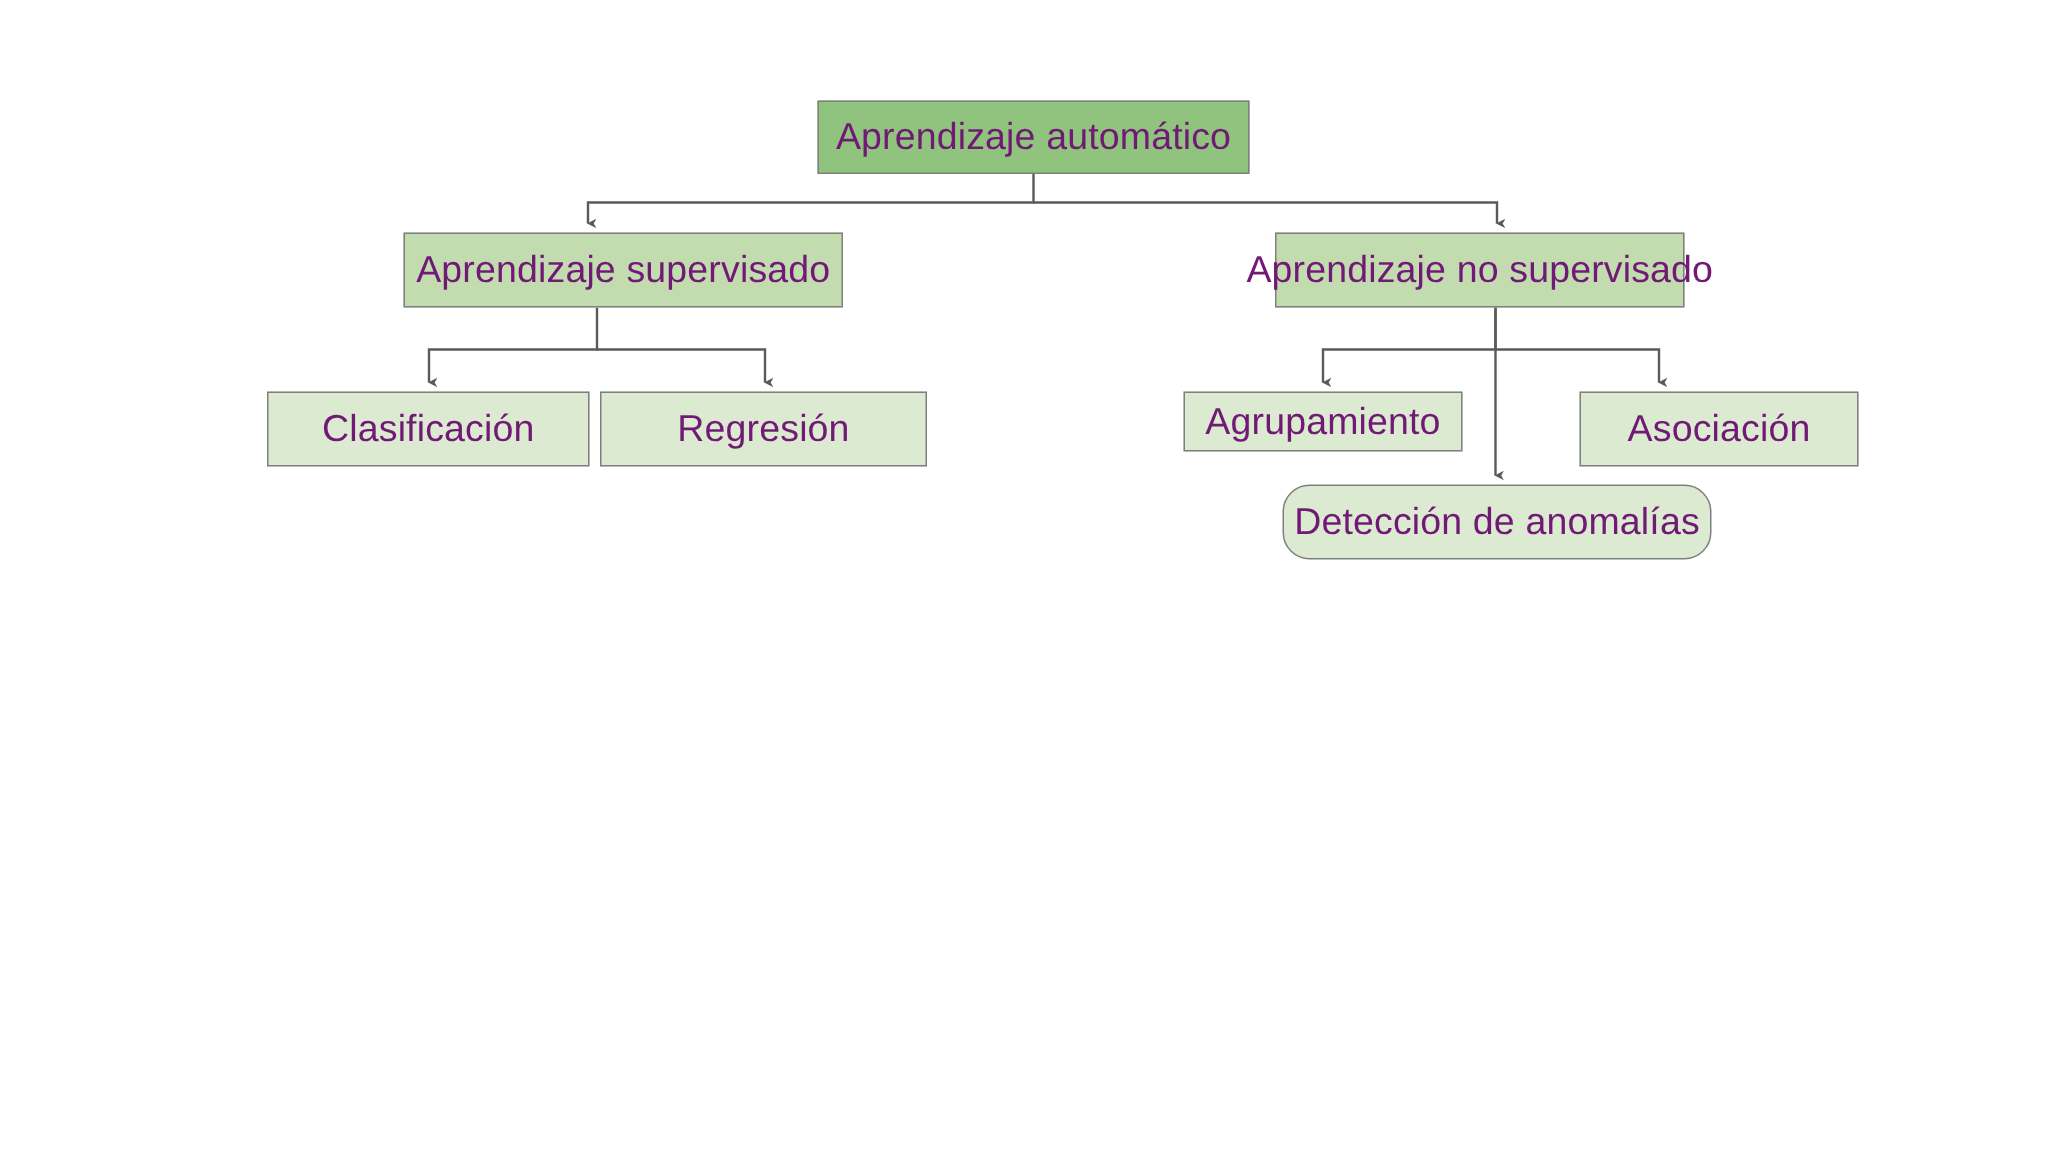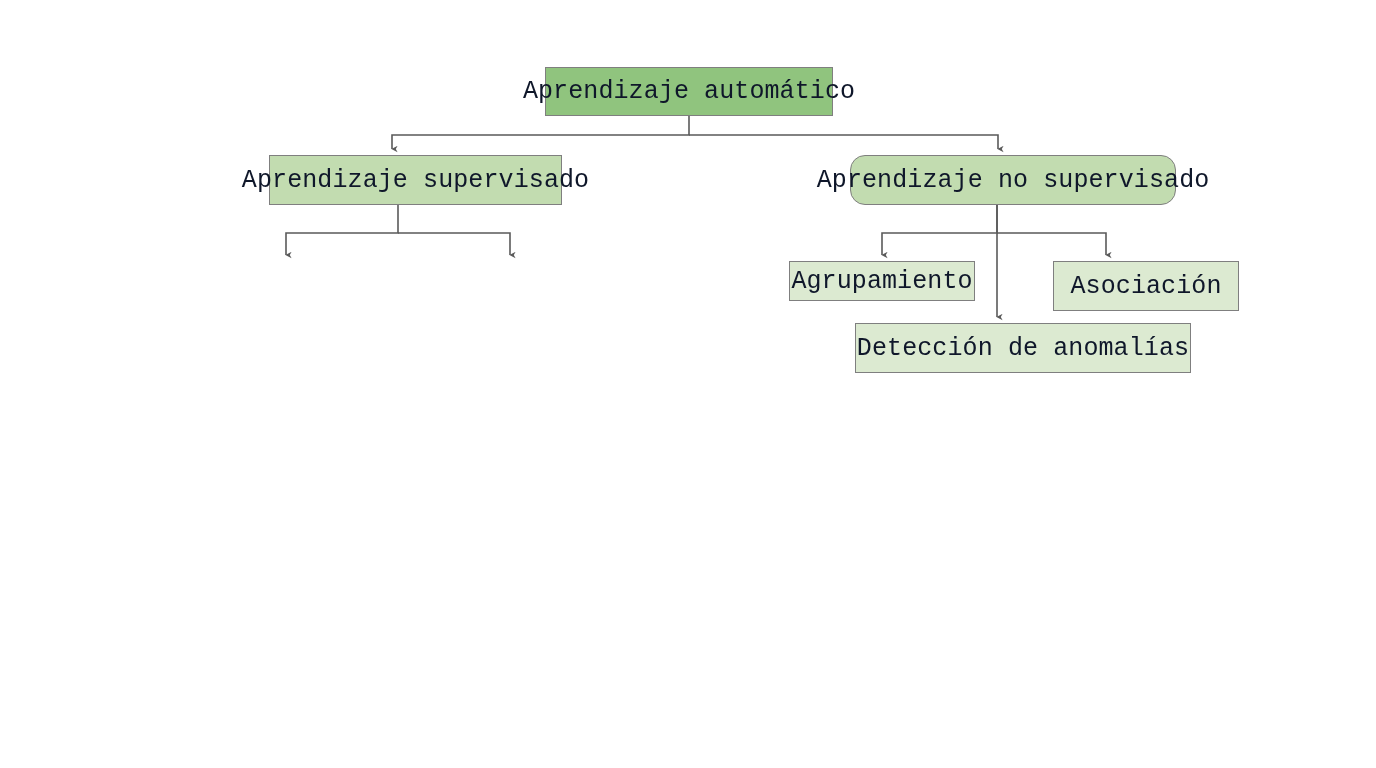--- a/index.html
+++ b/index.html
@@ -59,33 +59,32 @@
     margin-left: 17px;
   }
   .node.level-leaf {
     background: #dcead1;
   }
 
   .node-label {
     display: block;
     font-size: 25px;
     font-weight: 400;
-    color: #0f172a;
-    font-family: Liberation Mono, monospace;
+    color: #701a75;
   }
 
   
   #node-root          { left: 545px; top: 67px;  width: 288px; height: 49px; }
   #node-supervised    { left: 252px; top: 155px; width: 293px; height: 50px; }
-  #node-unsupervised  { left: 833px; top: 155px; width: 326px; height: 50px; border-radius: 15px; }
+  #node-unsupervised  { left: 833px; top: 155px; width: 273px; height: 50px; }
   #node-classification{ left: 178px; top: 261px; width: 215px; height: 50px; }
   #node-regression    { left: 400px; top: 261px; width: 218px; height: 50px; }
   #node-clustering    { left: 789px; top: 261px; width: 186px; height: 40px; }
   #node-association   { left: 1013px; top: 261px; width: 186px; height: 50px; margin-left: 40px; }
-  #node-anomaly       { left: 855px; top: 323px; width: 336px; height: 50px; }
+  #node-anomaly       { left: 855px; top: 323px; width: 286px; height: 50px; border-radius: 18px; }
 </style>
 </head>
 <body>
 
 <div id="diagram-canvas">
 
   <svg id="connector-layer" viewBox="0 0 1376 768" width="1376" height="768" xmlns="http://www.w3.org/2000/svg">
     <defs>
       <marker id="arrowhead" markerWidth="7" markerHeight="7" refX="3.2" refY="5.6" orient="auto" markerUnits="userSpaceOnUse">
         <path d="M0,0 L3.2,6.2 L6.4,0 L3.2,1.8 Z" fill="#5a5a5a"></path>
@@ -111,21 +110,27 @@
   </div>
 
   <div class="node level-branch" id="node-supervised">
     <span class="node-label">Aprendizaje supervisado</span>
   </div>
 
   <div class="node level-branch" id="node-unsupervised">
     <span class="node-label">Aprendizaje no supervisado</span>
   </div>
 
+  <div class="node level-leaf" id="node-classification">
+    <span class="node-label">Clasificación</span>
+  </div>
 
+  <div class="node level-leaf" id="node-regression">
+    <span class="node-label">Regresión</span>
+  </div>
 
   <div class="node level-leaf" id="node-clustering">
     <span class="node-label">Agrupamiento</span>
   </div>
 
   <div class="node level-leaf" id="node-association">
     <span class="node-label">Asociación</span>
   </div>
 
   <div class="node level-leaf" id="node-anomaly">

